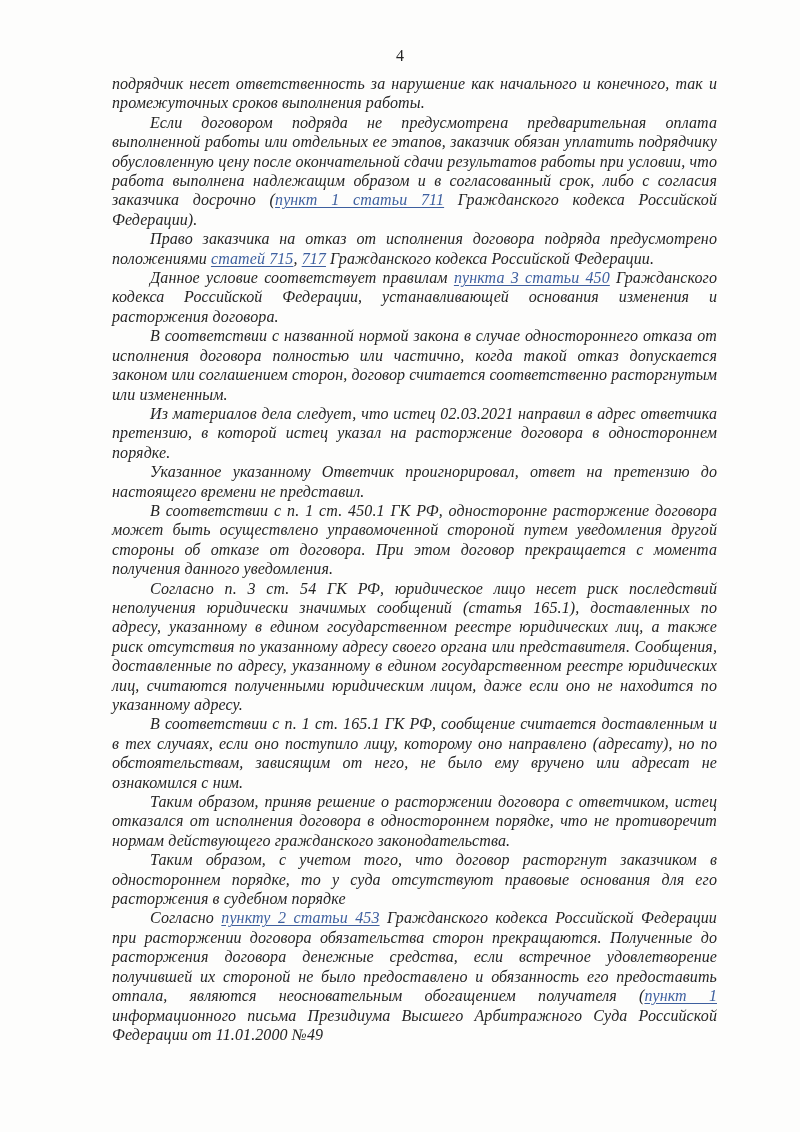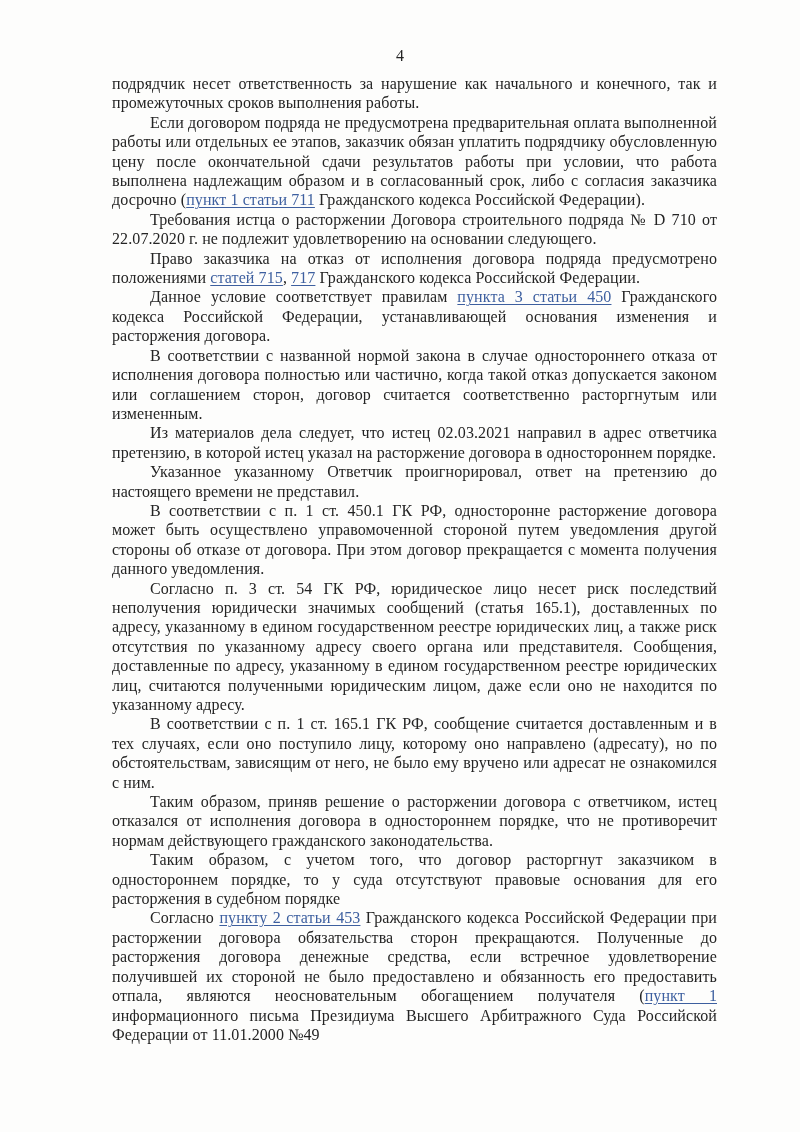--- a/index.html
+++ b/index.html
@@ -31,38 +31,38 @@
     top: 74px; left: 112px;
     width: 605px;
     font-size: 16px;
     line-height: 19.4px;
     text-align: justify;
     letter-spacing: 0.1px;
   }
   .para {
     text-align: justify;
     text-justify: inter-word;
+    font-style: italic;
   }
   .para.indent { text-indent: 38px; }
   .doc-link {
     color: var(--link-color, #3d5f9f);
     text-decoration: underline;
     text-underline-offset: 2px;
     cursor: pointer;
   }
 </style>
 </head>
 <body>
 
 <div class="page">
   <div class="page-number">4</div>
   <div class="document-body">
       <p class="para"><span>подрядчик несет ответственность за нарушение как начального и конечного, так и промежуточных сроков выполнения работы.</span></p>
       <p class="para indent"><span>Если договором подряда не предусмотрена предварительная оплата выполненной работы или отдельных ее этапов, заказчик обязан уплатить подрядчику обусловленную цену после окончательной сдачи результатов работы при условии, что работа выполнена надлежащим образом и в согласованный срок, либо с согласия заказчика досрочно (</span><a class="doc-link" href="#">пункт 1 статьи 711</a><span> Гражданского кодекса Российской Федерации).</span></p>
-      <p class="para indent"><span>Требования истца о расторжении Договора строительного подряда № D 710 от 22.07.2020 г. не подлежит удовлетворению на основании следующего.</span></p>
       <p class="para indent"><span>Право заказчика на отказ от исполнения договора подряда предусмотрено положениями </span><a class="doc-link" href="#">статей 715</a><span>, </span><a class="doc-link" href="#">717</a><span> Гражданского кодекса Российской Федерации.</span></p>
       <p class="para indent"><span>Данное условие соответствует правилам </span><a class="doc-link" href="#">пункта 3 статьи 450</a><span> Гражданского кодекса Российской Федерации, устанавливающей основания изменения и расторжения договора.</span></p>
       <p class="para indent"><span>В соответствии с названной нормой закона в случае одностороннего отказа от исполнения договора полностью или частично, когда такой отказ допускается законом или соглашением сторон, договор считается соответственно расторгнутым или измененным.</span></p>
       <p class="para indent"><span>Из материалов дела следует, что истец 02.03.2021 направил в адрес ответчика претензию, в которой истец указал на расторжение договора в одностороннем порядке.</span></p>
       <p class="para indent"><span>Указанное указанному Ответчик проигнорировал, ответ на претензию до настоящего времени не представил.</span></p>
       <p class="para indent"><span>В соответствии с п. 1 ст. 450.1 ГК РФ, односторонне расторжение договора может быть осуществлено управомоченной стороной путем уведомления другой стороны об отказе от договора. При этом договор прекращается с момента получения данного уведомления.</span></p>
       <p class="para indent"><span>Согласно п. 3 ст. 54 ГК РФ, юридическое лицо несет риск последствий неполучения юридически значимых сообщений (статья 165.1), доставленных по адресу, указанному в едином государственном реестре юридических лиц, а также риск отсутствия по указанному адресу своего органа или представителя. Сообщения, доставленные по адресу, указанному в едином государственном реестре юридических лиц, считаются полученными юридическим лицом, даже если оно не находится по указанному адресу.</span></p>
       <p class="para indent"><span>В соответствии с п. 1 ст. 165.1 ГК РФ, сообщение считается доставленным и в тех случаях, если оно поступило лицу, которому оно направлено (адресату), но по обстоятельствам, зависящим от него, не было ему вручено или адресат не ознакомился с ним.</span></p>
       <p class="para indent"><span>Таким образом, приняв решение о расторжении договора с ответчиком, истец отказался от исполнения договора в одностороннем порядке, что не противоречит нормам действующего гражданского законодательства.</span></p>
       <p class="para indent"><span>Таким образом, с учетом того, что договор расторгнут заказчиком в одностороннем порядке, то у суда отсутствуют правовые основания для его расторжения в судебном порядке</span></p>

